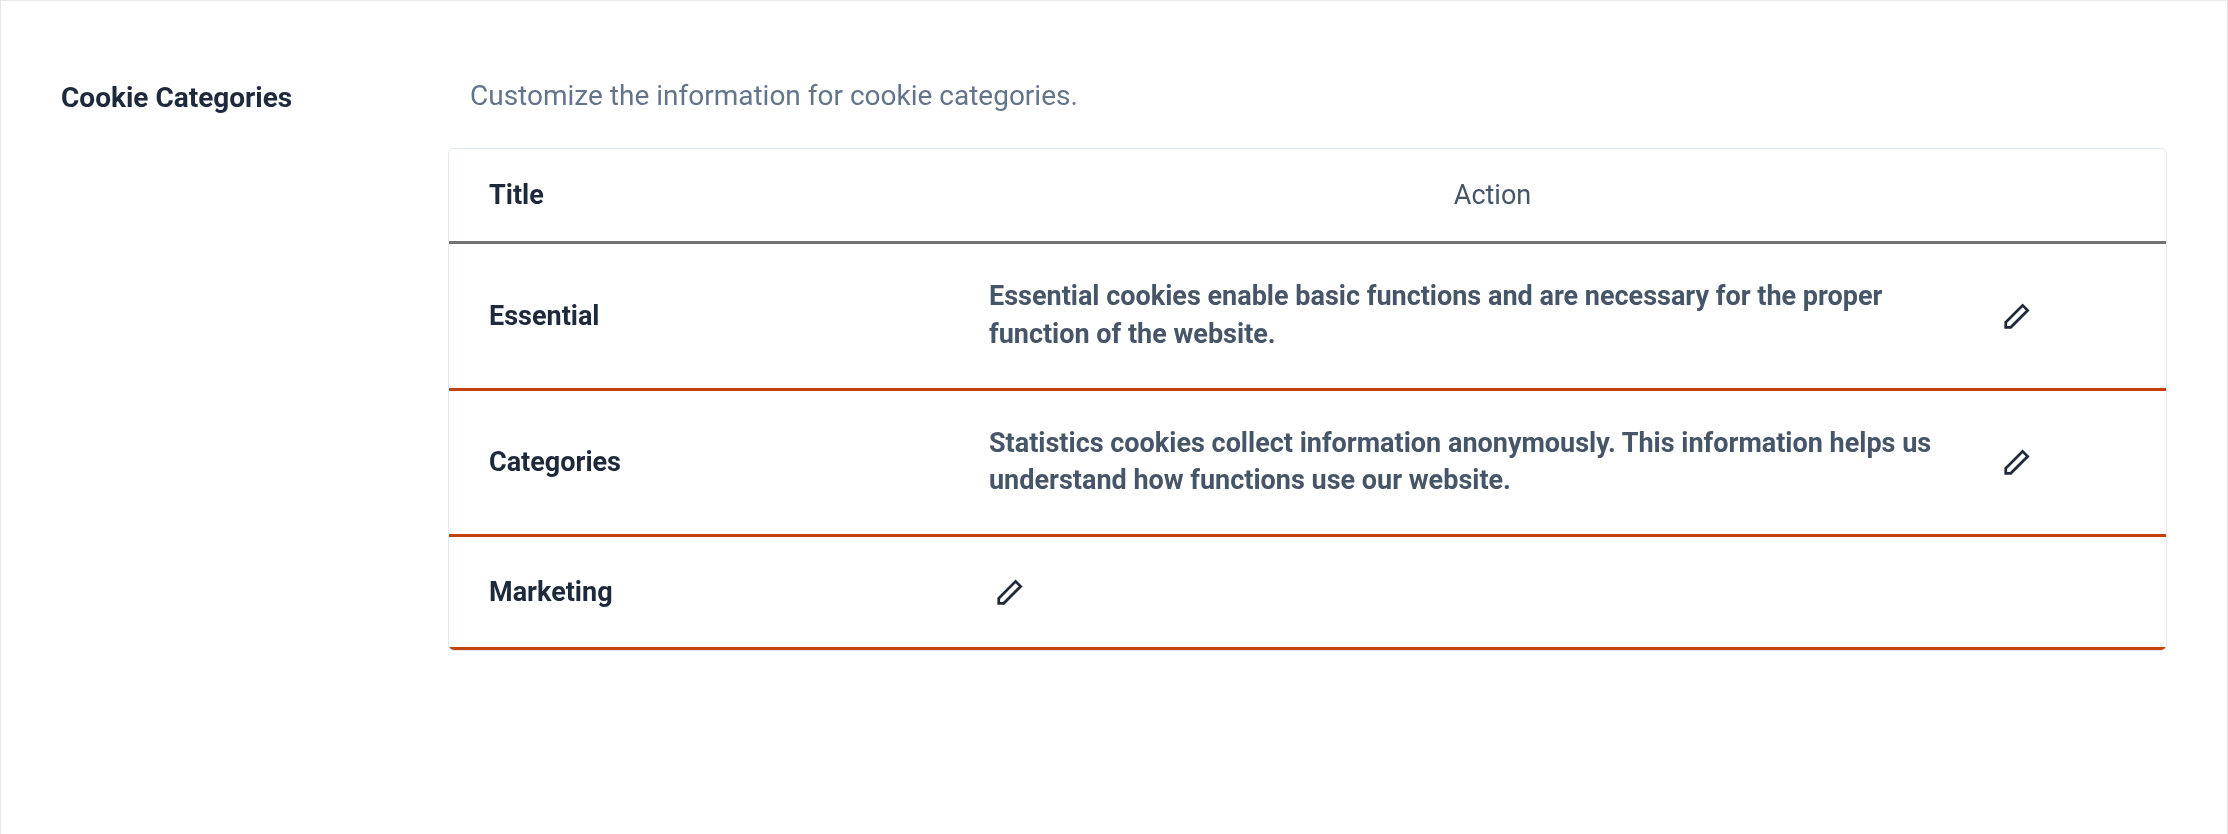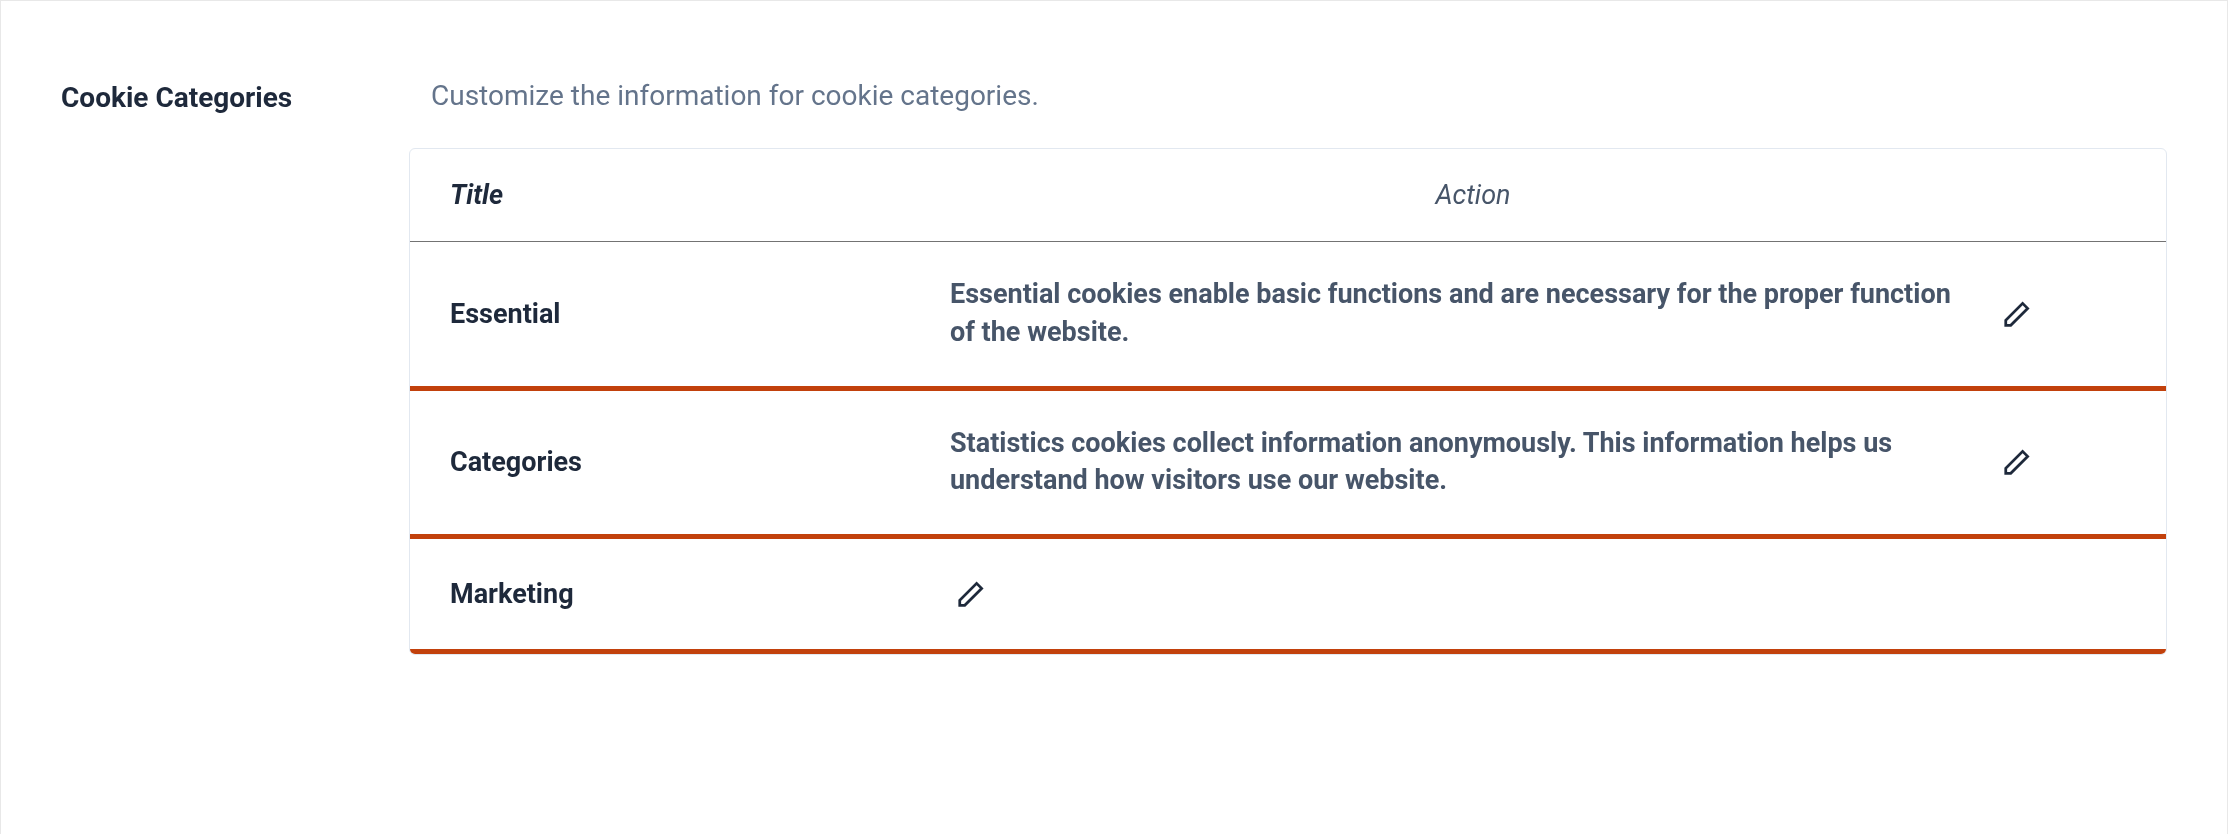--- a/index.html
+++ b/index.html
@@ -19,21 +19,21 @@
       padding: 60px 60px 0 60px;
       border-top: 1px solid #e8e8e8;
       border-left: 1px solid #e8e8e8;
       border-right: 1px solid #e8e8e8;
       margin: 0;
       position: relative;
     }
     .section-row {
       display: flex;
       align-items: flex-start;
-      gap: 48px;
+      gap: 87px;
     }
     .section-label {
       flex: 0 0 300px;
       font-size: 28px;
       font-weight: 700;
       color: #1e293b;
       padding-top: 20px;
     }
     .section-body {
       flex: 1;
@@ -50,43 +50,42 @@
       border: 1px solid #e2e8f0;
       border-radius: 6px;
       background: #ffffff;
       overflow: hidden;
     }
     .panel-header {
       display: grid;
       grid-template-columns: 500px 1fr 130px;
       align-items: center;
       padding: 30px 40px;
-      border-bottom: 1px solid #737373;
-      font-style: italic;
+      border-bottom: 3px solid #737373;
     }
     .panel-header .col-title {
       font-size: 27px;
       font-weight: 700;
       color: #1e293b;
     }
     .panel-header .col-desc,
     .panel-header .col-action {
       font-size: 27px;
       font-weight: 400;
       color: #475569;
     }
     .panel-header .col-action {
       text-align: center;
     }
     .panel-row {
       display: grid;
       grid-template-columns: 500px 1fr 130px;
       align-items: center;
       padding: 34px 40px;
-      border-bottom: 5px solid #c2410c;
+      border-bottom: 3px solid #c2410c;
     }
     .row-title {
       font-size: 27px;
       font-weight: 700;
       color: #1e293b;
     }
     .row-desc {
       font-size: 27px;
       font-weight: 700;
       color: #475569;
@@ -152,21 +151,21 @@
             <button class="edit-btn">
               <svg viewBox="0 0 24 24">
                 <path d="M16.5 3.5l4 4L7 21H3v-4L16.5 3.5z"></path>
               </svg>
             </button>
           </div>
         </div>
 
         <div class="panel-row">
           <div class="row-title">Categories</div>
-          <div class="row-desc">Statistics cookies collect information anonymously. This information helps us understand how visitors use our website.</div>
+          <div class="row-desc">Statistics cookies collect information anonymously. This information helps us understand how functions use our website.</div>
           <div class="row-action">
             <button class="edit-btn">
               <svg viewBox="0 0 24 24">
                 <path d="M16.5 3.5l4 4L7 21H3v-4L16.5 3.5z"></path>
               </svg>
             </button>
           </div>
         </div>
 
         <div class="panel-row">

